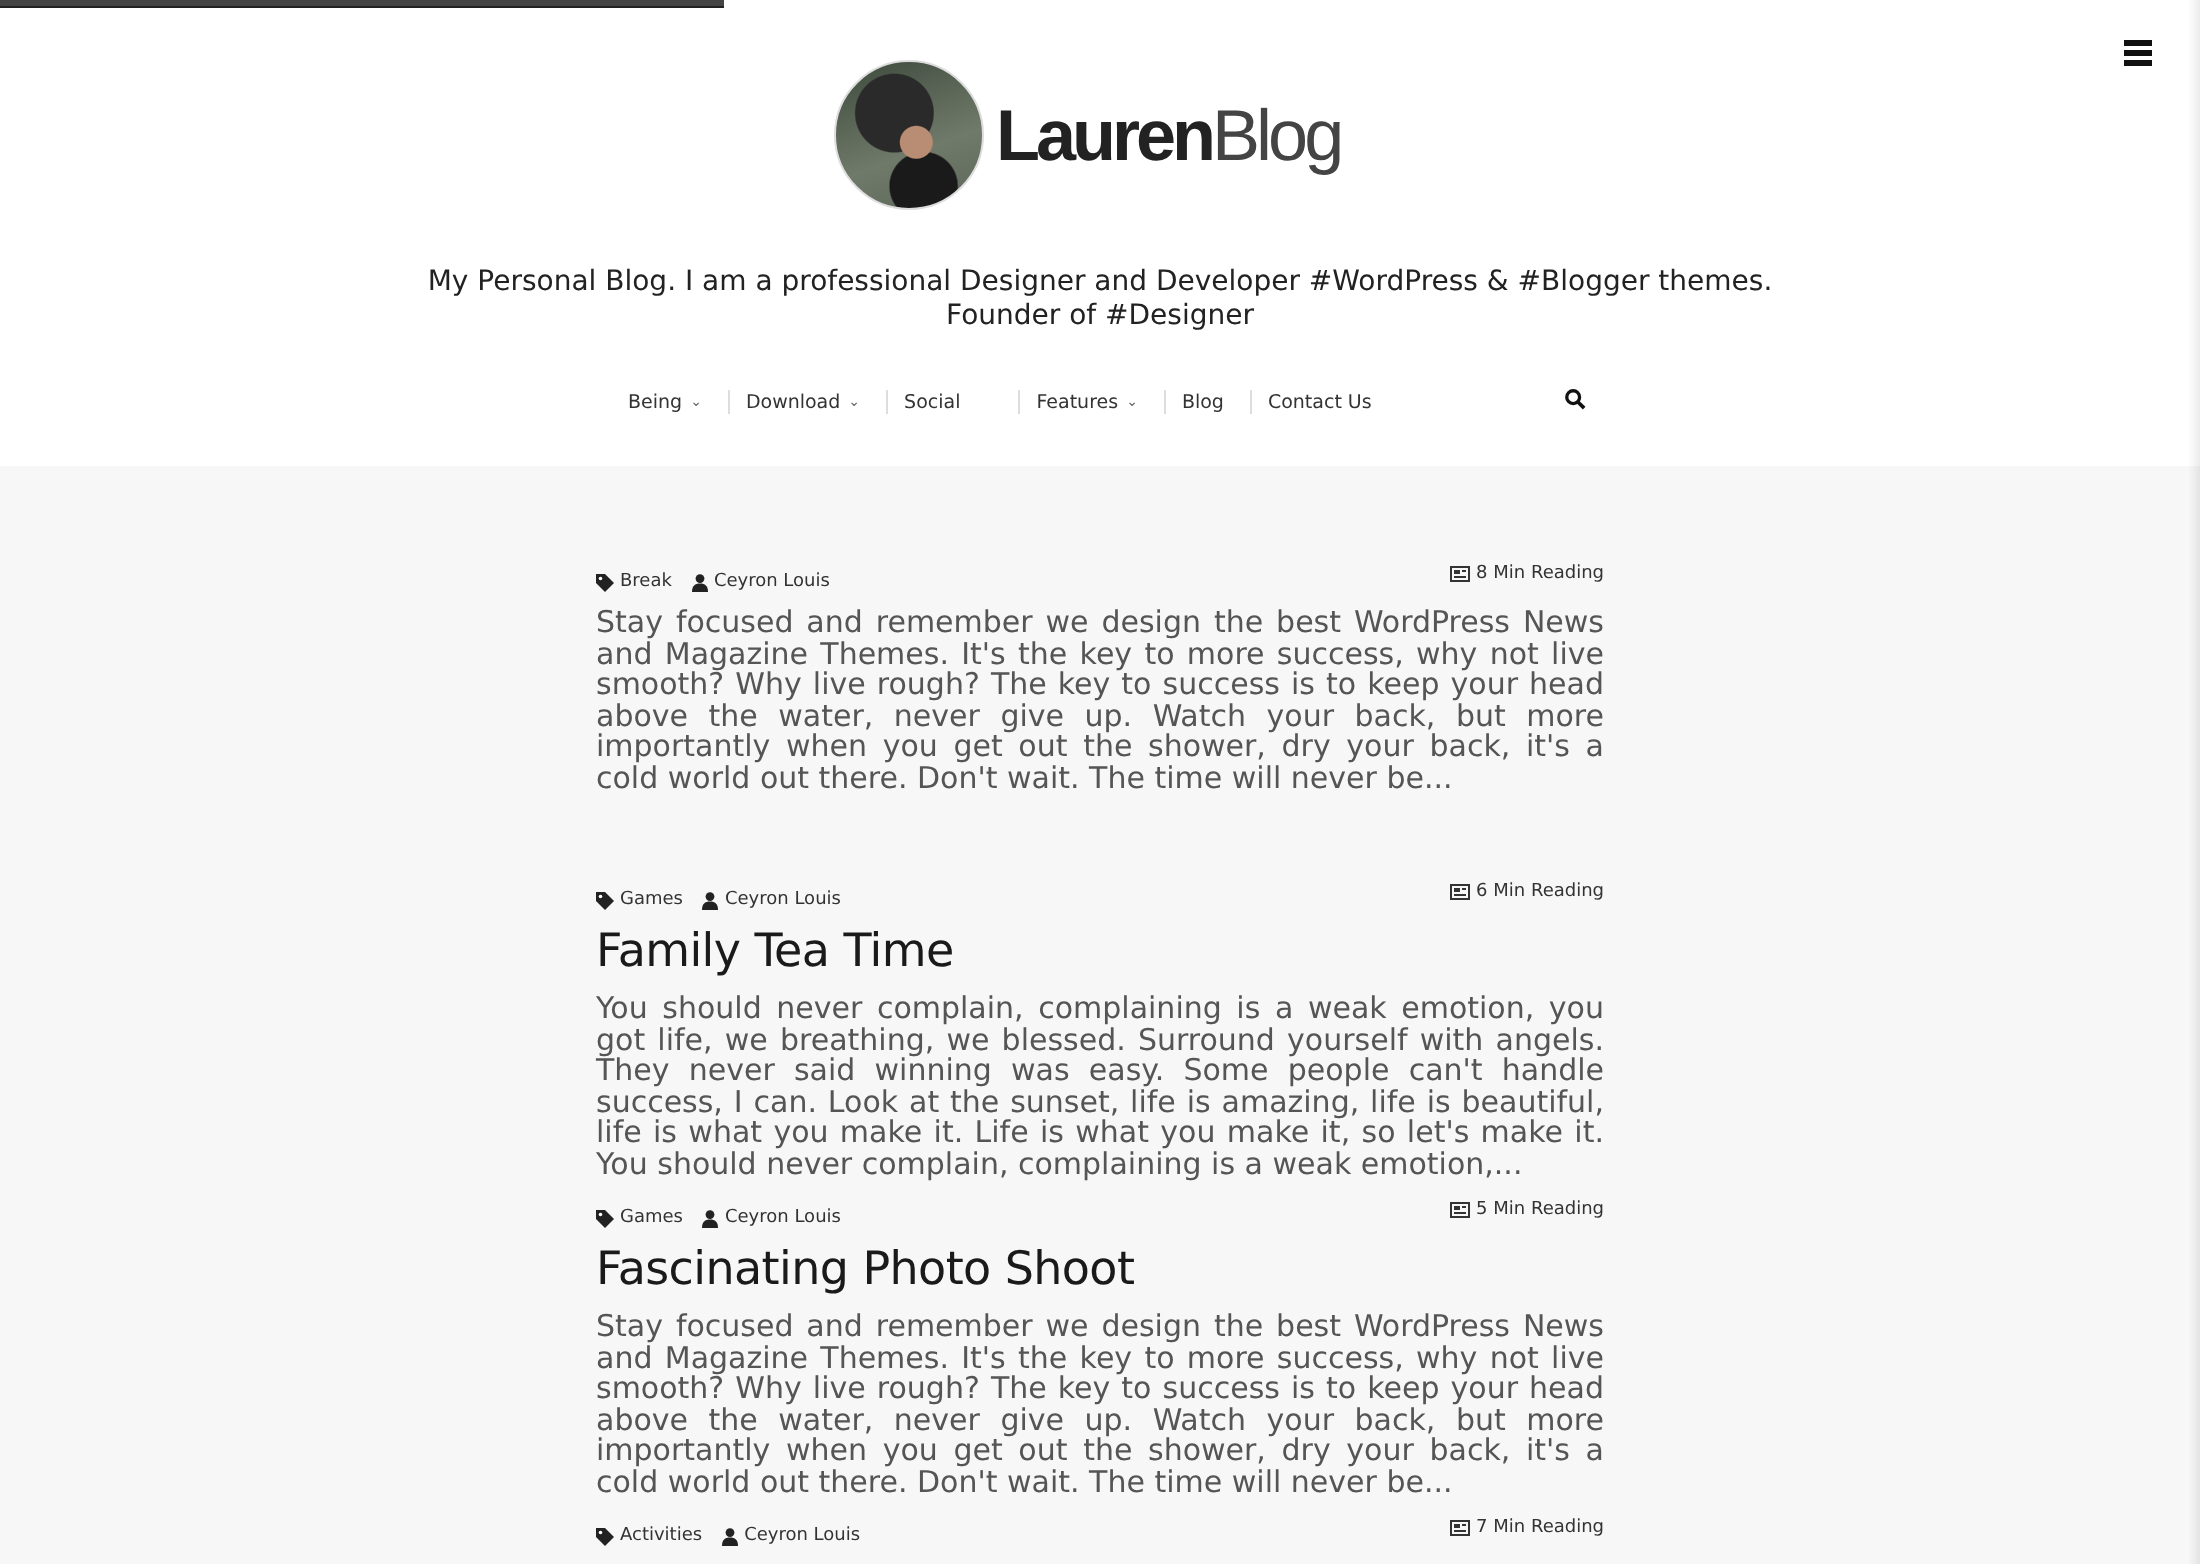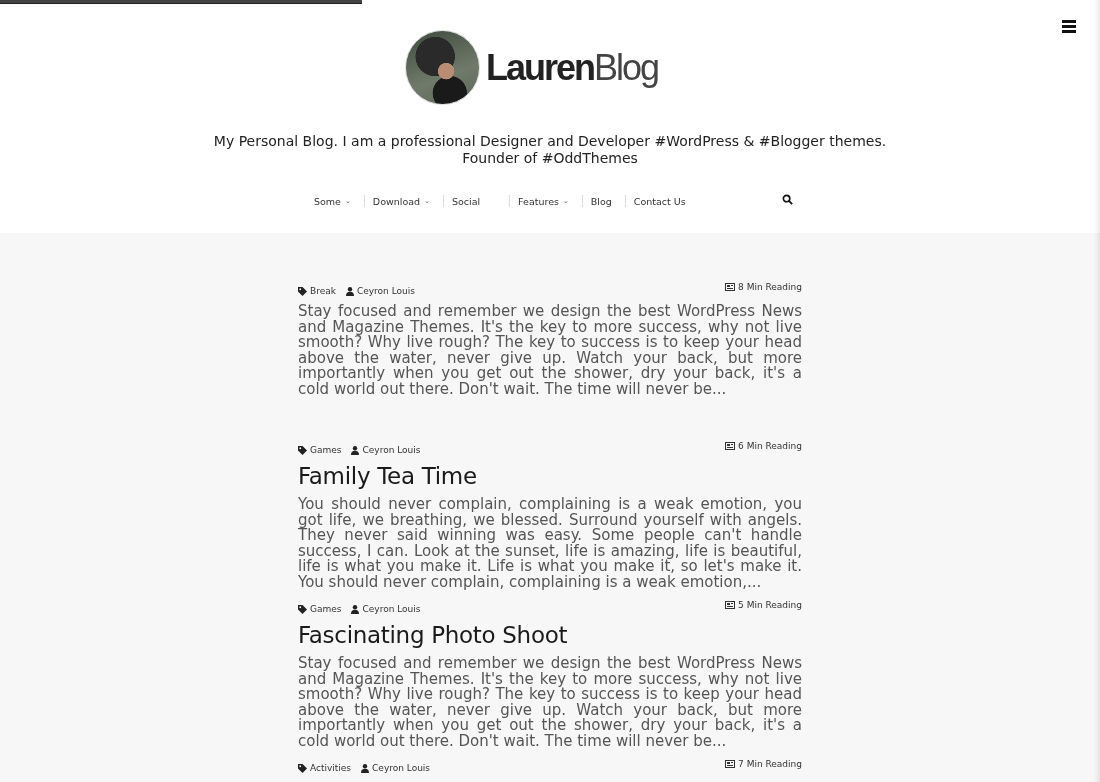--- a/index.html
+++ b/index.html
@@ -5,21 +5,21 @@
   * { box-sizing: border-box; margin: 0; padding: 0; }
   html, body { width: 1100px; height: 782px; overflow: hidden; }
   body { font-family: "DejaVu Sans", sans-serif; background: #f7f7f7; color: #222; position: relative; }
 
   .progress-bar { position: absolute; top: 0; left: 0; height: 4px; background: #444; border-bottom: 1px solid #222; z-index: 10; }
 
   .site-header { background: #fff; height: 233px; position: relative; }
   .menu-toggle { position: absolute; top: 20px; left: 1062px; width: 14px; height: 13px; cursor: pointer; }
   .menu-toggle span { display: block; height: 3px; background: #111; margin-bottom: 2px; }
 
-  .logo { position: absolute; top: 30px; left: 405px; display: flex; align-items: center; }
+  .logo { position: absolute; top: 30px; left: 417px; display: flex; align-items: center; }
   .avatar { width: 75px; height: 75px; border-radius: 50%; background: radial-gradient(circle at 55% 55%, #b98c74 0 14%, transparent 15%), radial-gradient(circle at 60% 85%, #1a1a1a 0 22%, transparent 23%), radial-gradient(circle at 40% 35%, #2a2a2a 0 30%, transparent 31%), linear-gradient(160deg, #3d4a3c, #707a6a 60%, #5a6658); border: 1px solid #ddd; }
   .logo-text { margin-left: 6px; font-size: 36px; letter-spacing: -2px; line-height: 1; font-family: "Liberation Sans", sans-serif; }
   .logo-text .bold { font-weight: bold; color: #222; }
   .logo-text .light { font-weight: normal; color: #444; }
 
   .tagline { position: absolute; top: 133px; left: 0; width: 1100px; text-align: center; font-size: 14px; line-height: 17px; color: #222; }
 
   .nav { position: absolute; top: 193px; left: 305px; width: 500px; display: flex; align-items: center; font-size: 9.5px; color: #333; }
   .nav-item { display: flex; align-items: center; padding: 0 9px; cursor: pointer; position: relative; height: 16px; }
   .nav-item + .nav-item::before { content: ""; position: absolute; left: 0; top: 2px; height: 12px; border-left: 1px solid #ddd; }
@@ -53,26 +53,26 @@
 
   <div class="logo">
     <div class="avatar"></div>
     <div class="logo-text">
       <span class="bold">Lauren</span><span class="light">Blog</span>
     </div>
   </div>
 
   <div class="tagline">
     <div>My Personal Blog. I am a professional Designer and Developer #WordPress &amp; #Blogger themes.</div>
-    <div>Founder of #OddThemes</div>
+    <div>Founder of #Designer</div>
   </div>
 
   <nav class="nav">
     <div class="nav-item">
-      <span>Some</span>
+      <span>Being</span>
       <span class="chev">⌄</span>
     </div>
     <div class="nav-item" style="margin-left:4px">
       <span>Download</span>
       <span class="chev">⌄</span>
     </div>
     <div class="nav-item" style="margin-left:4px">
       <span>Social</span>
     </div>
     <div class="nav-item" style="margin-left:20px">

